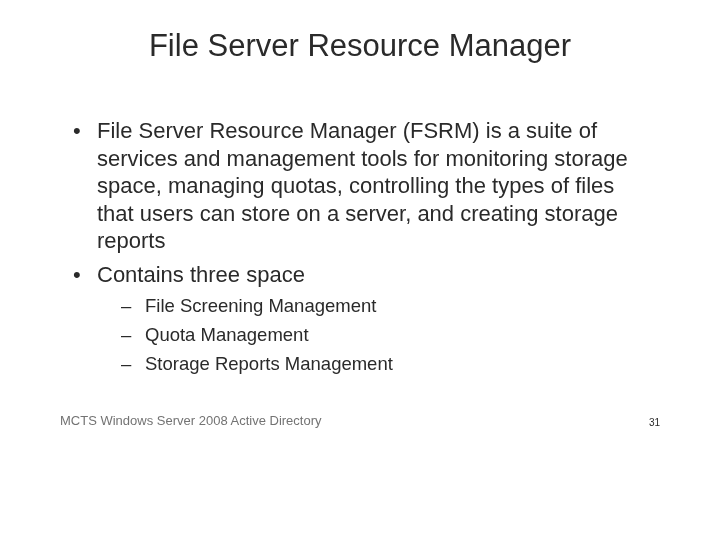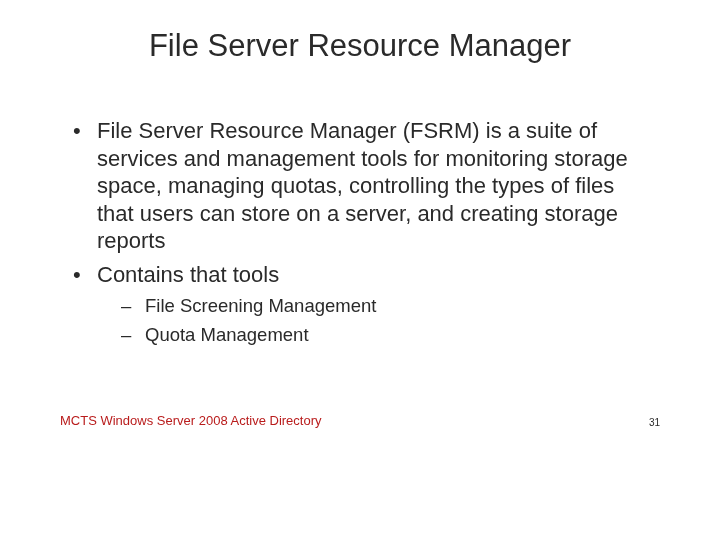--- a/index.html
+++ b/index.html
@@ -71,21 +71,21 @@
     content: "–";
     position: absolute;
     left: 24px;
     top: 0;
   }
   .footer-left {
     position: absolute;
     left: 60px;
     bottom: 36px;
     font-size: 13px;
-    color: #b91c1c;
+    color: #737373;
   }
   .footer-right {
     position: absolute;
     right: 60px;
     bottom: 36px;
     font-size: 10px;
     color: #2a2a2a;
   }
 </style>
 </head>
@@ -94,27 +94,30 @@
 <div class="slide">
 
   <div class="title">File Server Resource Manager</div>
 
   <div class="body">
     <ul class="level1">
       <li>
         <span>File Server Resource Manager (FSRM) is a suite of services and management tools for monitoring storage space, managing quotas, controlling the types of files that users can store on a server, and creating storage reports</span>
       </li>
       <li>
-        <span>Contains that tools</span>
+        <span>Contains three space</span>
         <ul class="level2">
           <li>
             <span>File Screening Management</span>
           </li>
           <li>
             <span>Quota Management</span>
+          </li>
+          <li>
+            <span>Storage Reports Management</span>
           </li>
         </ul>
       </li>
     </ul>
   </div>
 
   <div class="footer-left">MCTS Windows Server 2008 Active Directory</div>
   <div class="footer-right">31</div>
 
 </div>

